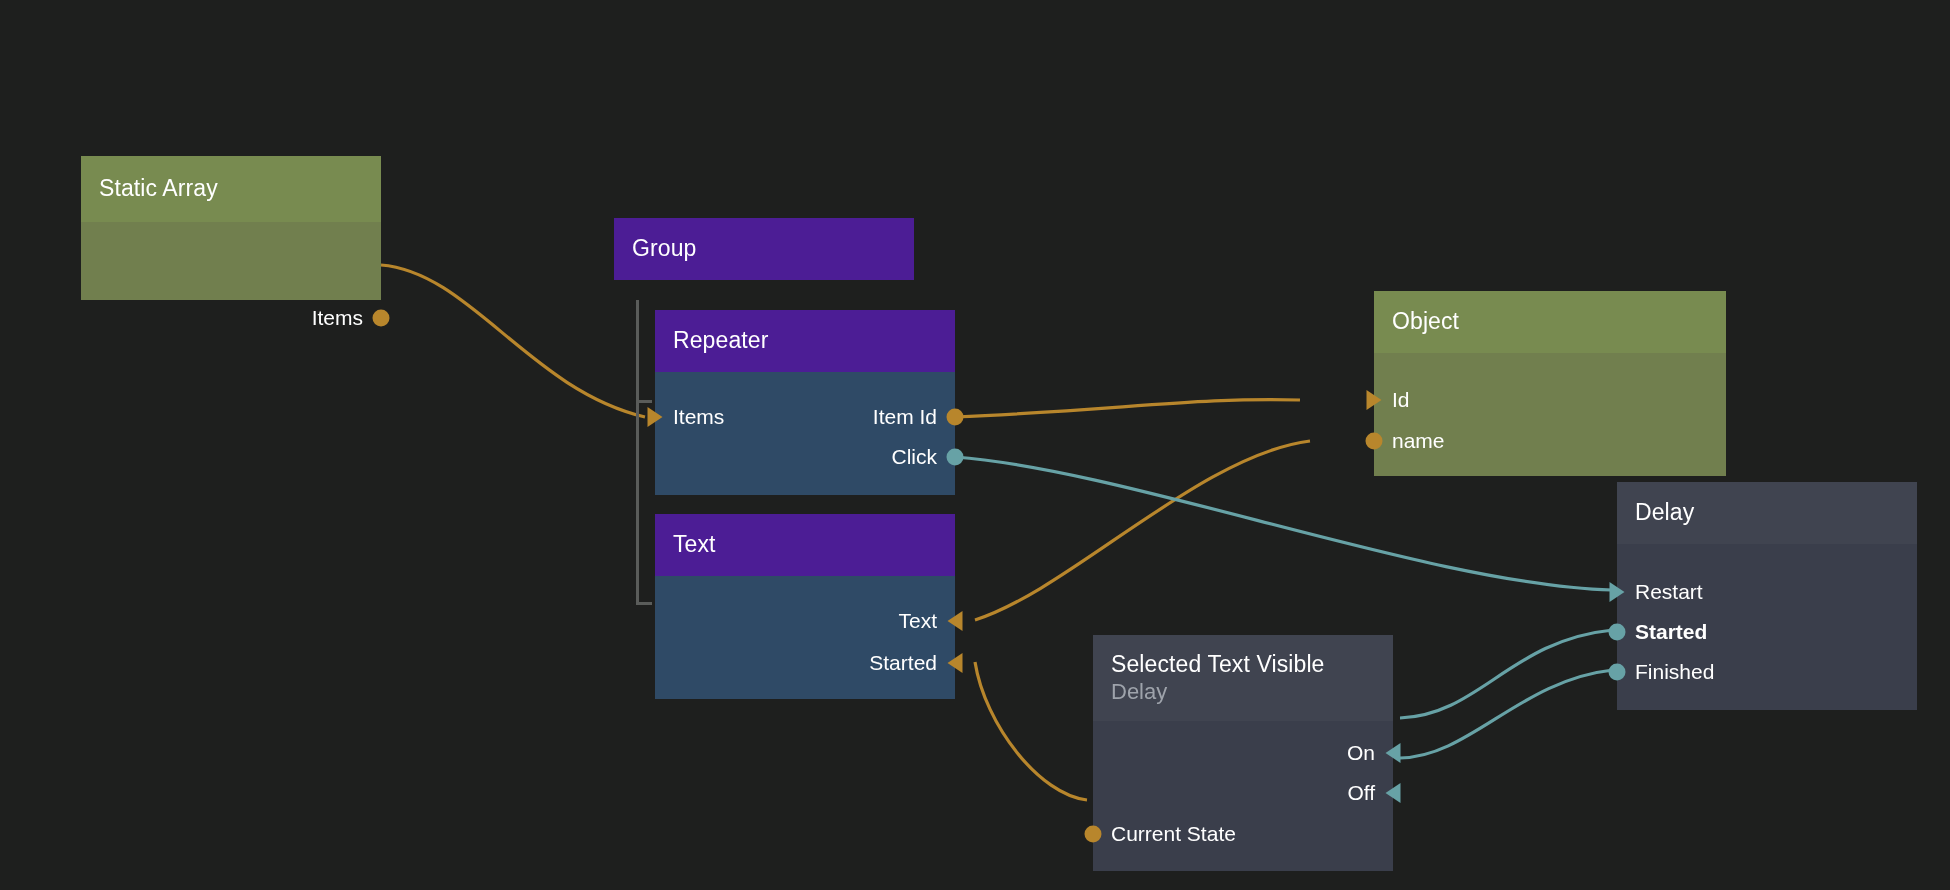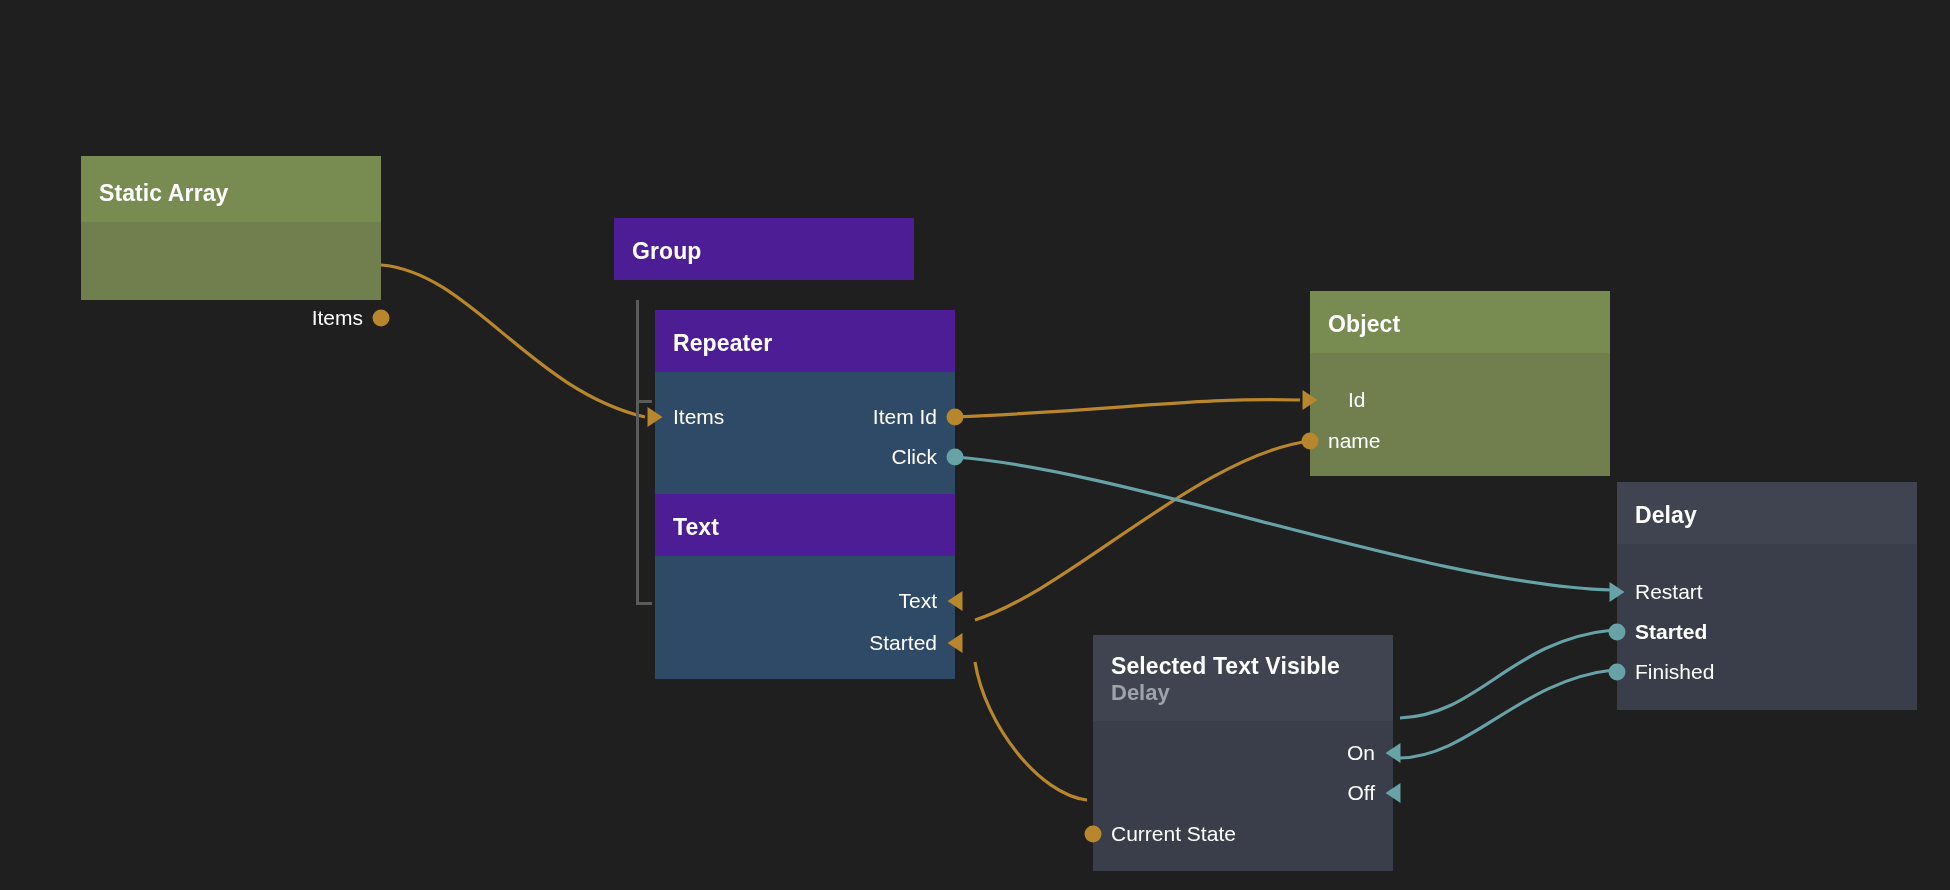--- a/index.html
+++ b/index.html
@@ -29,22 +29,21 @@
     position: absolute;
     box-sizing: border-box;
     border-radius: 2px;
     overflow: visible;
   }
   .node-head {
     box-sizing: border-box;
     padding: 15px 18px;
     display: flex;
     flex-direction: column;
-    justify-content: flex-end;
-    font-weight: bold;
+    justify-content: center;
   }
   .node-title {
     color: #ffffff;
     font-size: 23px;
     line-height: 1.18;
     letter-spacing: 0.1px;
     white-space: nowrap;
   }
   .node-subtitle {
     color: #9ea3ab;
@@ -184,47 +183,47 @@
 
       <div class="port port-out" style="top:85px; transform:translateY(-50%);">
         <span>Click</span>
       </div>
       <div class="marker" style="left:300px; top:85px;">
         <span class="dot teal"></span>
       </div>
     </div>
   </div>
 
-  <div class="node n-blue" style="left:655px; top:494px; width:300px;">
+  <div class="node n-blue" style="left:655px; top:514px; width:300px;">
     <div class="node-head" style="height:62px;">
       <div class="node-title">Text</div>
     </div>
     <div class="node-body" style="height:123px;">
       <div class="port port-out" style="top:45px; transform:translateY(-50%);">
         <span>Text</span>
       </div>
       <div class="marker" style="left:300px; top:45px;">
         <span class="arrow left orange"></span>
       </div>
 
       <div class="port port-out" style="top:87px; transform:translateY(-50%);">
         <span>Started</span>
       </div>
       <div class="marker" style="left:300px; top:87px;">
         <span class="arrow left orange"></span>
       </div>
     </div>
   </div>
 
-  <div class="node n-green" style="left:1310px; top:291px; width:300px;">
+  <div class="node n-green" style="left:1374px; top:291px; width:352px;">
     <div class="node-head" style="height:62px;">
       <div class="node-title">Object</div>
     </div>
     <div class="node-body" style="height:123px;">
-      <div class="port port-in" style="top:47px; transform:translateY(-50%);margin-left:20px;">
+      <div class="port port-in" style="top:47px; transform:translateY(-50%);">
         <span>Id</span>
       </div>
       <div class="marker" style="left:0px; top:47px;">
         <span class="arrow right orange"></span>
       </div>
 
       <div class="port port-in" style="top:88px; transform:translateY(-50%);">
         <span>name</span>
       </div>
       <div class="marker" style="left:0px; top:88px;">

